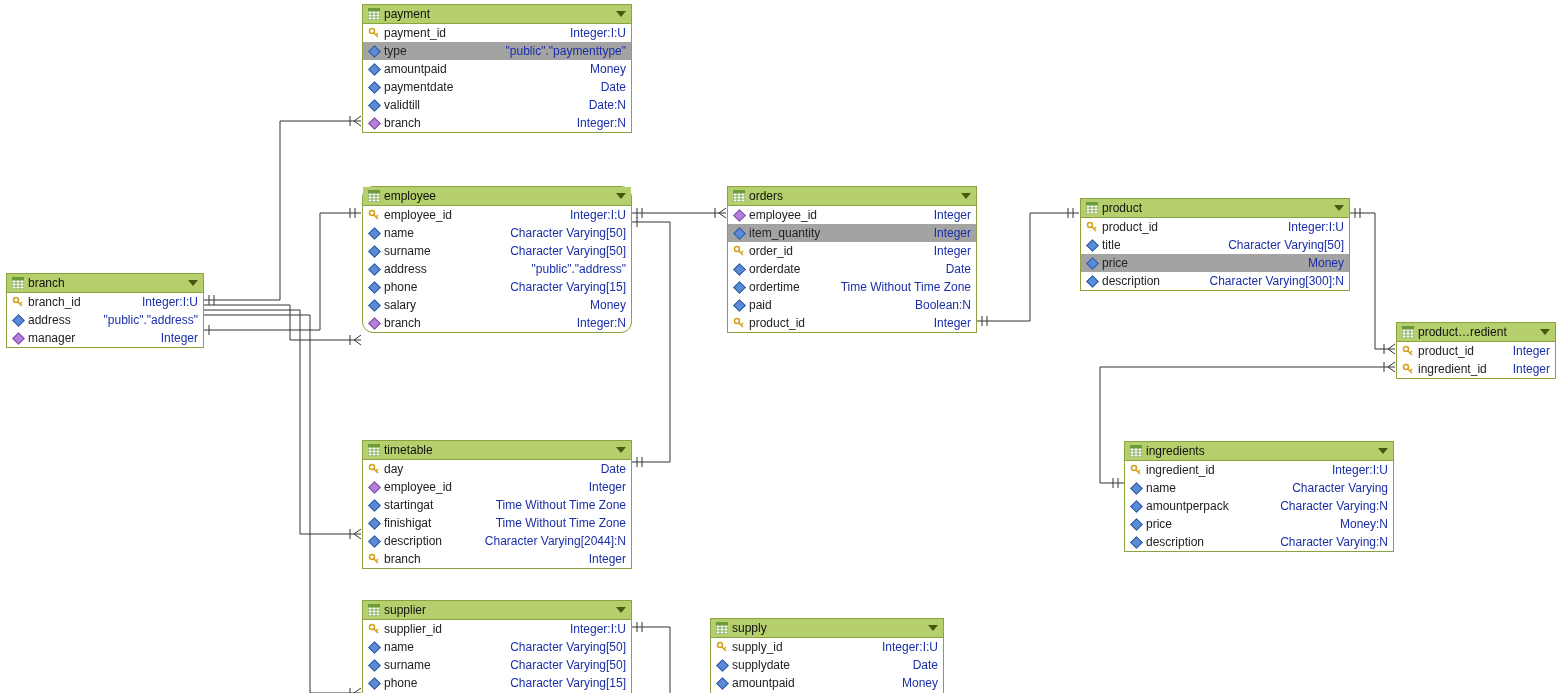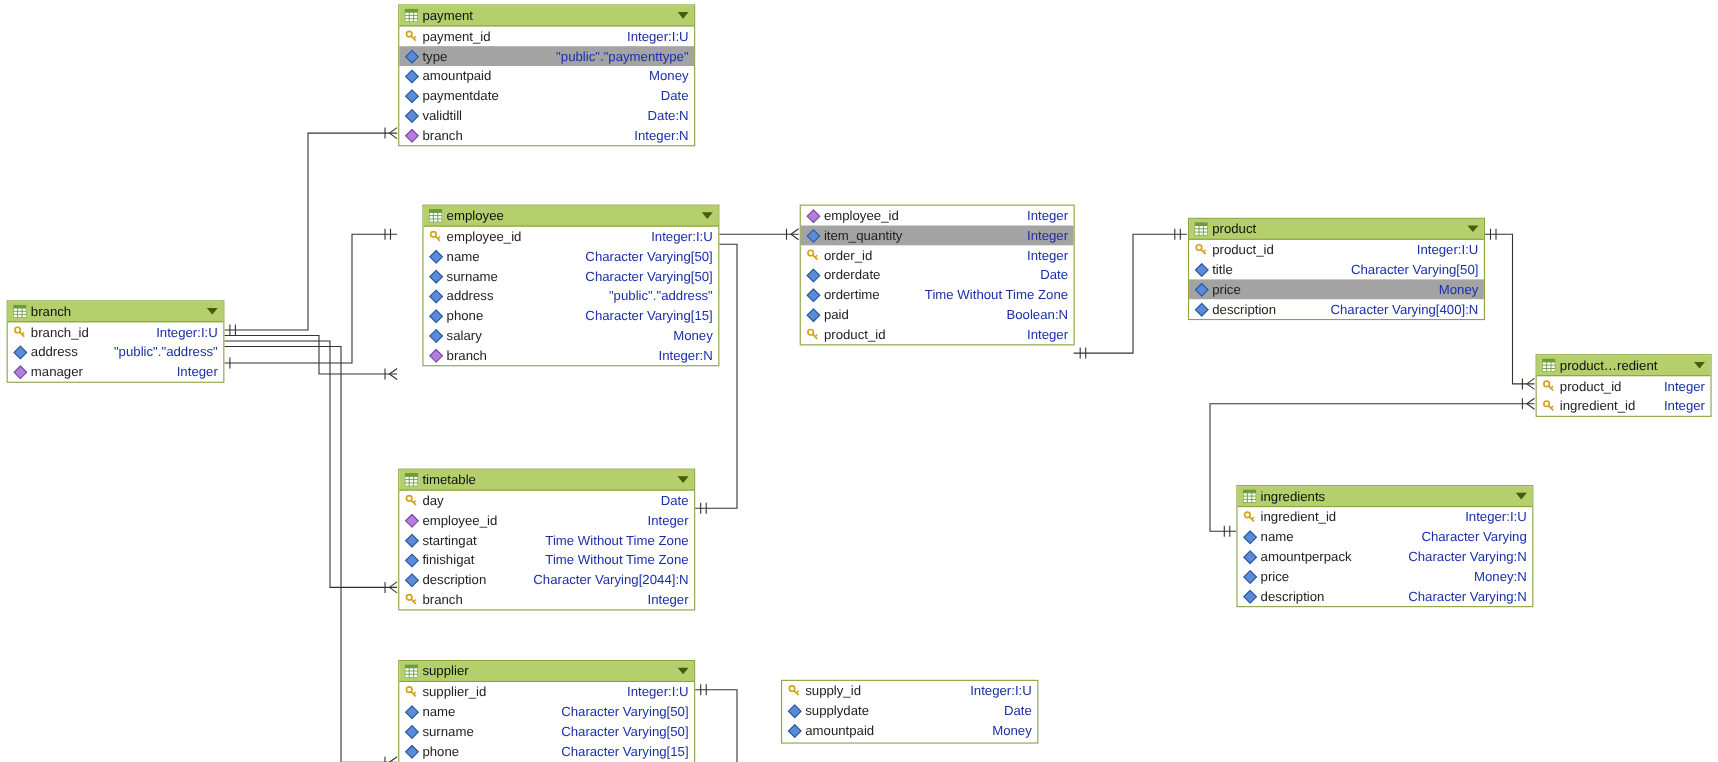--- a/index.html
+++ b/index.html
@@ -198,21 +198,21 @@
         <span class="col-type">Date:N</span>
       </div>
       <div class="row">
         <span class="col-icon">
           <span class="diamond purple"></span>
         </span>
         <span class="col-name">branch</span>
         <span class="col-type">Integer:N</span>
       </div>
     </div>
-    <div class="entity" style="left: 384px; top: 186px; width: 268px;">
+    <div class="entity" style="left: 362px; top: 186px; width: 268px; border-radius: 11px;">
       <div class="entity-header">
         <span class="title-wrap">
           <span class="table-icon">
             <svg viewBox="0 0 12 12">
               <rect x="0" y="0" width="12" height="3" fill="#6c9b3a"></rect>
               <rect x="0" y="3" width="12" height="9" fill="#fff" stroke="#6c9b3a" stroke-width="1"></rect>
               <line x1="0" y1="6" x2="12" y2="6" stroke="#6c9b3a" stroke-width="0.8"></line>
               <line x1="0" y1="9" x2="12" y2="9" stroke="#6c9b3a" stroke-width="0.8"></line>
               <line x1="4" y1="3" x2="4" y2="12" stroke="#6c9b3a" stroke-width="0.8"></line>
               <line x1="8" y1="3" x2="8" y2="12" stroke="#6c9b3a" stroke-width="0.8"></line>
@@ -312,21 +312,21 @@
         <span class="col-type">"public"."address"</span>
       </div>
       <div class="row">
         <span class="col-icon">
           <span class="diamond purple"></span>
         </span>
         <span class="col-name">manager</span>
         <span class="col-type">Integer</span>
       </div>
     </div>
-    <div class="entity" style="left: 362px; top: 426px; width: 268px;">
+    <div class="entity" style="left: 362px; top: 440px; width: 268px;">
       <div class="entity-header">
         <span class="title-wrap">
           <span class="table-icon">
             <svg viewBox="0 0 12 12">
               <rect x="0" y="0" width="12" height="3" fill="#6c9b3a"></rect>
               <rect x="0" y="3" width="12" height="9" fill="#fff" stroke="#6c9b3a" stroke-width="1"></rect>
               <line x1="0" y1="6" x2="12" y2="6" stroke="#6c9b3a" stroke-width="0.8"></line>
               <line x1="0" y1="9" x2="12" y2="9" stroke="#6c9b3a" stroke-width="0.8"></line>
               <line x1="4" y1="3" x2="4" y2="12" stroke="#6c9b3a" stroke-width="0.8"></line>
               <line x1="8" y1="3" x2="8" y2="12" stroke="#6c9b3a" stroke-width="0.8"></line>
@@ -432,20 +432,36 @@
       <div class="row">
         <span class="col-icon">
           <span class="diamond blue"></span>
         </span>
         <span class="col-name">phone</span>
         <span class="col-type">Character Varying[15]</span>
       </div>
       <div class="row"></div>
     </div>
     <div class="entity" style="left: 727px; top: 186px; width: 248px;">
+      <div class="entity-header">
+        <span class="title-wrap">
+          <span class="table-icon">
+            <svg viewBox="0 0 12 12">
+              <rect x="0" y="0" width="12" height="3" fill="#6c9b3a"></rect>
+              <rect x="0" y="3" width="12" height="9" fill="#fff" stroke="#6c9b3a" stroke-width="1"></rect>
+              <line x1="0" y1="6" x2="12" y2="6" stroke="#6c9b3a" stroke-width="0.8"></line>
+              <line x1="0" y1="9" x2="12" y2="9" stroke="#6c9b3a" stroke-width="0.8"></line>
+              <line x1="4" y1="3" x2="4" y2="12" stroke="#6c9b3a" stroke-width="0.8"></line>
+              <line x1="8" y1="3" x2="8" y2="12" stroke="#6c9b3a" stroke-width="0.8"></line>
+            </svg>
+          </span>
+          <span>orders</span>
+        </span>
+        <span class="collapse-icon"></span>
+      </div>
       <div class="row">
         <span class="col-icon">
           <span class="diamond purple"></span>
         </span>
         <span class="col-name">employee_id</span>
         <span class="col-type">Integer</span>
       </div>
       <div class="row shaded">
         <span class="col-icon">
           <span class="diamond blue"></span>
@@ -537,21 +553,21 @@
           <span class="diamond blue"></span>
         </span>
         <span class="col-name">price</span>
         <span class="col-type">Money</span>
       </div>
       <div class="row">
         <span class="col-icon">
           <span class="diamond blue"></span>
         </span>
         <span class="col-name">description</span>
-        <span class="col-type">Character Varying[400]:N</span>
+        <span class="col-type">Character Varying[300]:N</span>
       </div>
     </div>
     <div class="entity" style="left: 1396px; top: 322px; width: 158px;">
       <div class="entity-header">
         <span class="title-wrap">
           <span class="table-icon">
             <svg viewBox="0 0 12 12">
               <rect x="0" y="0" width="12" height="3" fill="#6c9b3a"></rect>
               <rect x="0" y="3" width="12" height="9" fill="#fff" stroke="#6c9b3a" stroke-width="1"></rect>
               <line x1="0" y1="6" x2="12" y2="6" stroke="#6c9b3a" stroke-width="0.8"></line>
@@ -638,20 +654,36 @@
       </div>
       <div class="row">
         <span class="col-icon">
           <span class="diamond blue"></span>
         </span>
         <span class="col-name">description</span>
         <span class="col-type">Character Varying:N</span>
       </div>
     </div>
     <div class="entity" style="left: 710px; top: 618px; width: 232px;">
+      <div class="entity-header">
+        <span class="title-wrap">
+          <span class="table-icon">
+            <svg viewBox="0 0 12 12">
+              <rect x="0" y="0" width="12" height="3" fill="#6c9b3a"></rect>
+              <rect x="0" y="3" width="12" height="9" fill="#fff" stroke="#6c9b3a" stroke-width="1"></rect>
+              <line x1="0" y1="6" x2="12" y2="6" stroke="#6c9b3a" stroke-width="0.8"></line>
+              <line x1="0" y1="9" x2="12" y2="9" stroke="#6c9b3a" stroke-width="0.8"></line>
+              <line x1="4" y1="3" x2="4" y2="12" stroke="#6c9b3a" stroke-width="0.8"></line>
+              <line x1="8" y1="3" x2="8" y2="12" stroke="#6c9b3a" stroke-width="0.8"></line>
+            </svg>
+          </span>
+          <span>supply</span>
+        </span>
+        <span class="collapse-icon"></span>
+      </div>
       <div class="row">
         <span class="col-icon">
           <svg viewBox="0 0 12 12">
             <circle cx="4" cy="4" r="2.5" fill="none" stroke="#d4a017" stroke-width="1.5"></circle>
             <line x1="5.5" y1="5.5" x2="10" y2="10" stroke="#d4a017" stroke-width="1.5"></line>
             <line x1="8" y1="8" x2="10" y2="6" stroke="#d4a017" stroke-width="1.3"></line>
           </svg>
         </span>
         <span class="col-name">supply_id</span>
         <span class="col-type">Integer:I:U</span>

